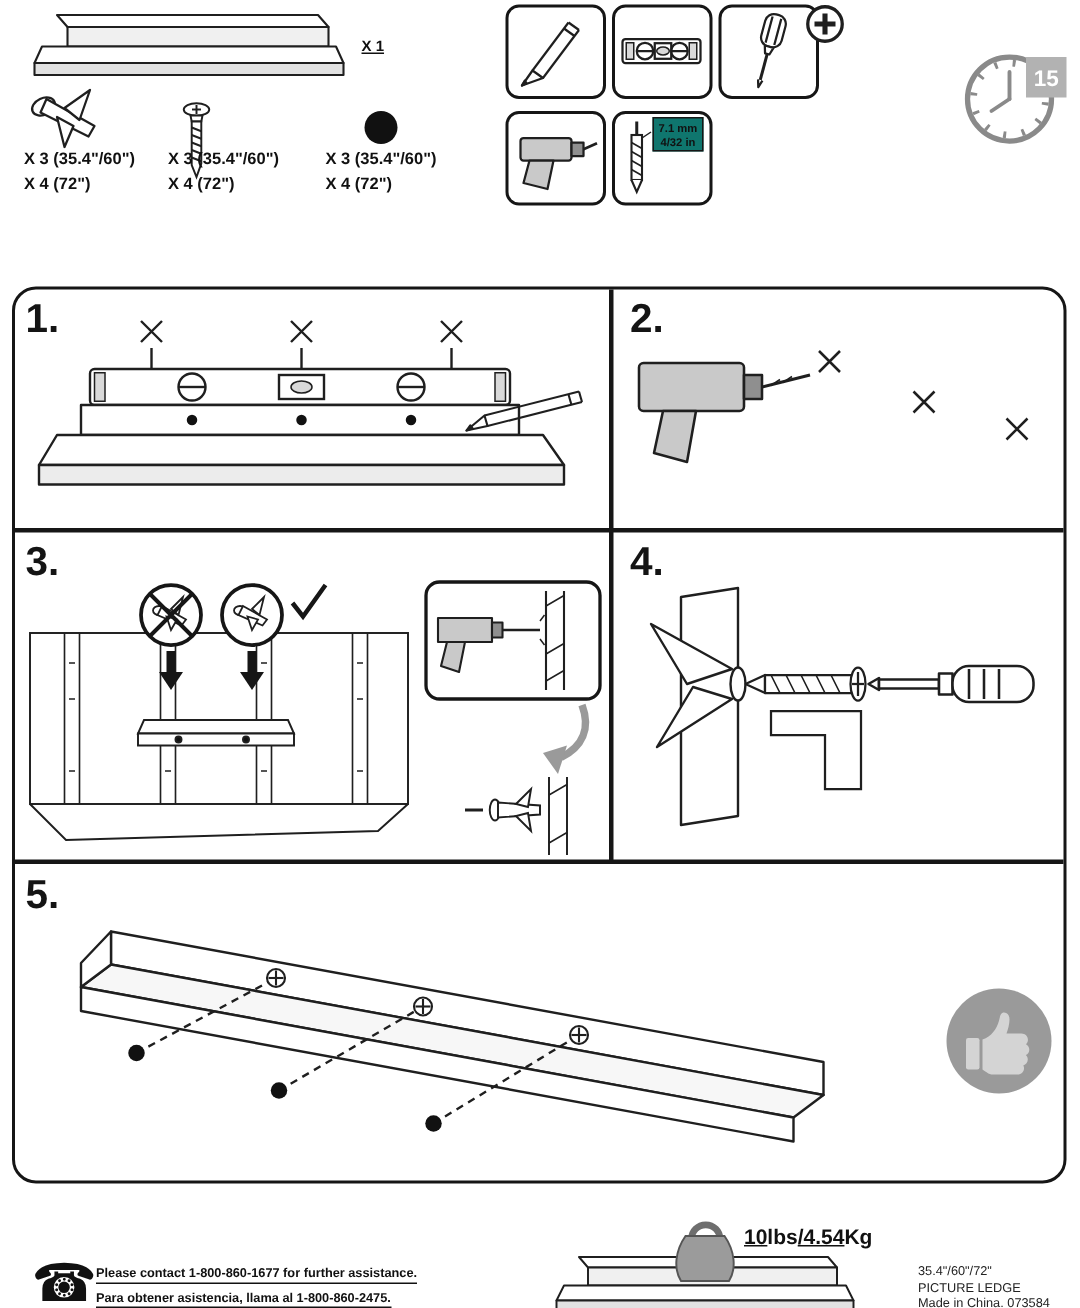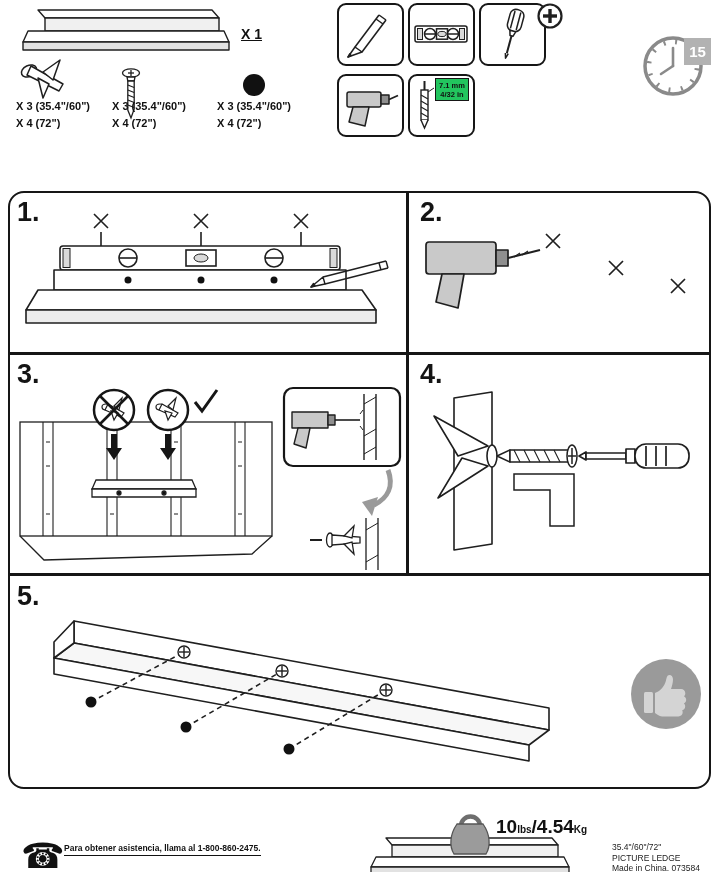--- a/index.html
+++ b/index.html
@@ -2,38 +2,38 @@
 <html><head>
 <meta charset="utf-8">
 <style>
   * { margin:0; padding:0; box-sizing:border-box; }
   html,body { background:#fff; }
   body { width:720px; height:872px; font-family:"Liberation Sans", sans-serif; color:#111; }
   .page { position:relative; width:720px; height:872px; background:#fff; overflow:hidden; }
   .abs { position:absolute; }
   svg { display:block; }
   .qty { position:absolute; font-size:11px; font-weight:bold; line-height:17px; white-space:nowrap; }
-  .x1 { position:absolute; font-size:14px; font-weight:bold;text-decoration:underline; }
+  .x1 { position:absolute; font-size:10px; font-weight:bold;text-decoration:underline; }
   .steplabel { position:absolute; font-size:27px; font-weight:bold; color:#141414; }
   .panel { position:absolute; left:8px; top:191px; width:703px; height:598px;
            border:2.5px solid #161616; border-radius:16px; background:#fff; }
   .divh { position:absolute; background:#161616; height:2.5px; }
   .divv { position:absolute; background:#161616; width:2.5px; }
   .toolbox { position:absolute; width:67px; height:63px; border:2.5px solid #161616;
              border-radius:9px; background:#fff; }
-  .bitlabel { position:absolute; left:25px; top:2px; border:1.5px solid #161616; background:#22c55e;
+  .bitlabel { position:absolute; left:25px; top:2px; border:1.5px solid #161616; background:#0f766e;
               padding:1.5px 3px; font-size:7.5px; line-height:9px; font-weight:bold; text-align:center; }
   .cap-dot { position:absolute; width:22px; height:22px; border-radius:50%; background:#111; }
   .contact { position:absolute; }
   .cline { font-size:8.5px; font-weight:bold; border-bottom:1.5px solid #111;
            padding-bottom:1.5px; margin-bottom:4px; width:max-content; }
   .phone { position:absolute; font-size:35px; line-height:38px; color:#111; }
   .weight-text { position:absolute; white-space:nowrap; }
-  .wbig { font-size:19px; font-weight:bold; }
-  .wsmall { font-size:10px; font-weight:bold; }
+  .wbig { font-size:14px; font-weight:bold;text-decoration:underline; }
+  .wsmall { font-size:14px; font-weight:bold; }
   .prod { position:absolute; font-size:8.5px; line-height:10.5px; color:#222; }
 </style>
 </head>
 <body>
 
 <div class="page">
 
   <svg class="abs" style="left:16px;top:6px" width="215" height="52" viewBox="0 0 215 52">
     <g stroke="#1f1f1f" stroke-width="1.4" fill="#ffffff" stroke-linejoin="round">
       <polygon points="22,4 196,4 203,12 29,12"></polygon>
@@ -372,20 +372,21 @@
   <svg class="abs" style="left:628px;top:656px" width="76" height="76" viewBox="0 0 76 76">
     <circle cx="38" cy="38" r="35" fill="#9a9a9a"></circle>
     <g fill="#d4d4d4">
       <rect x="16" y="36" width="9" height="21" rx="1.5"></rect>
       <path d="M27 57 L27 37 C33 35 36.5 30 38 24.5 C38.6 22.2 38.8 19 41.4 19 C43.6 19 45 20.8 45 23.6 C45 26.6 44 30.2 43 33 L53 33 C55.4 33 57.3 34.9 57.3 37.2 C57.3 38.4 56.8 39.5 56 40.2 C57.3 40.9 58.2 42.2 58.2 43.8 C58.2 45.4 57.3 46.8 55.9 47.4 C56.7 48.1 57.2 49.2 57.2 50.4 C57.2 52.3 55.9 53.8 54.2 54.3 C54.5 54.9 54.7 55.5 54.7 56.2 C54.7 58.5 52.8 60.4 50.4 60.4 L34 60.4 C31 60.4 28.7 58 27 57 Z"></path>
     </g>
   </svg>
 
   <div class="phone" style="left:21px;top:837px">☎</div>
   <div class="contact" style="left:64px;top:843px">
+    <div class="cline">Please contact 1-800-860-1677 for further assistance.</div>
     <div class="cline">Para obtener asistencia, llama al 1-800-860-2475.</div>
   </div>
 
   <svg class="abs" style="left:366px;top:834px" width="205" height="40" viewBox="0 0 205 40">
     <g stroke="#1f1f1f" stroke-width="1.3" fill="#fff" stroke-linejoin="round">
       <polygon points="20,4 186,4 192,11 26,11"></polygon>
       <polygon points="26,11 192,11 192,23 26,23" fill="#f0f0f0"></polygon>
       <polygon points="10,23 198,23 203,33 5,33"></polygon>
       <polygon points="5,33 203,33 203,39 5,39" fill="#e2e2e2"></polygon>
     </g>

